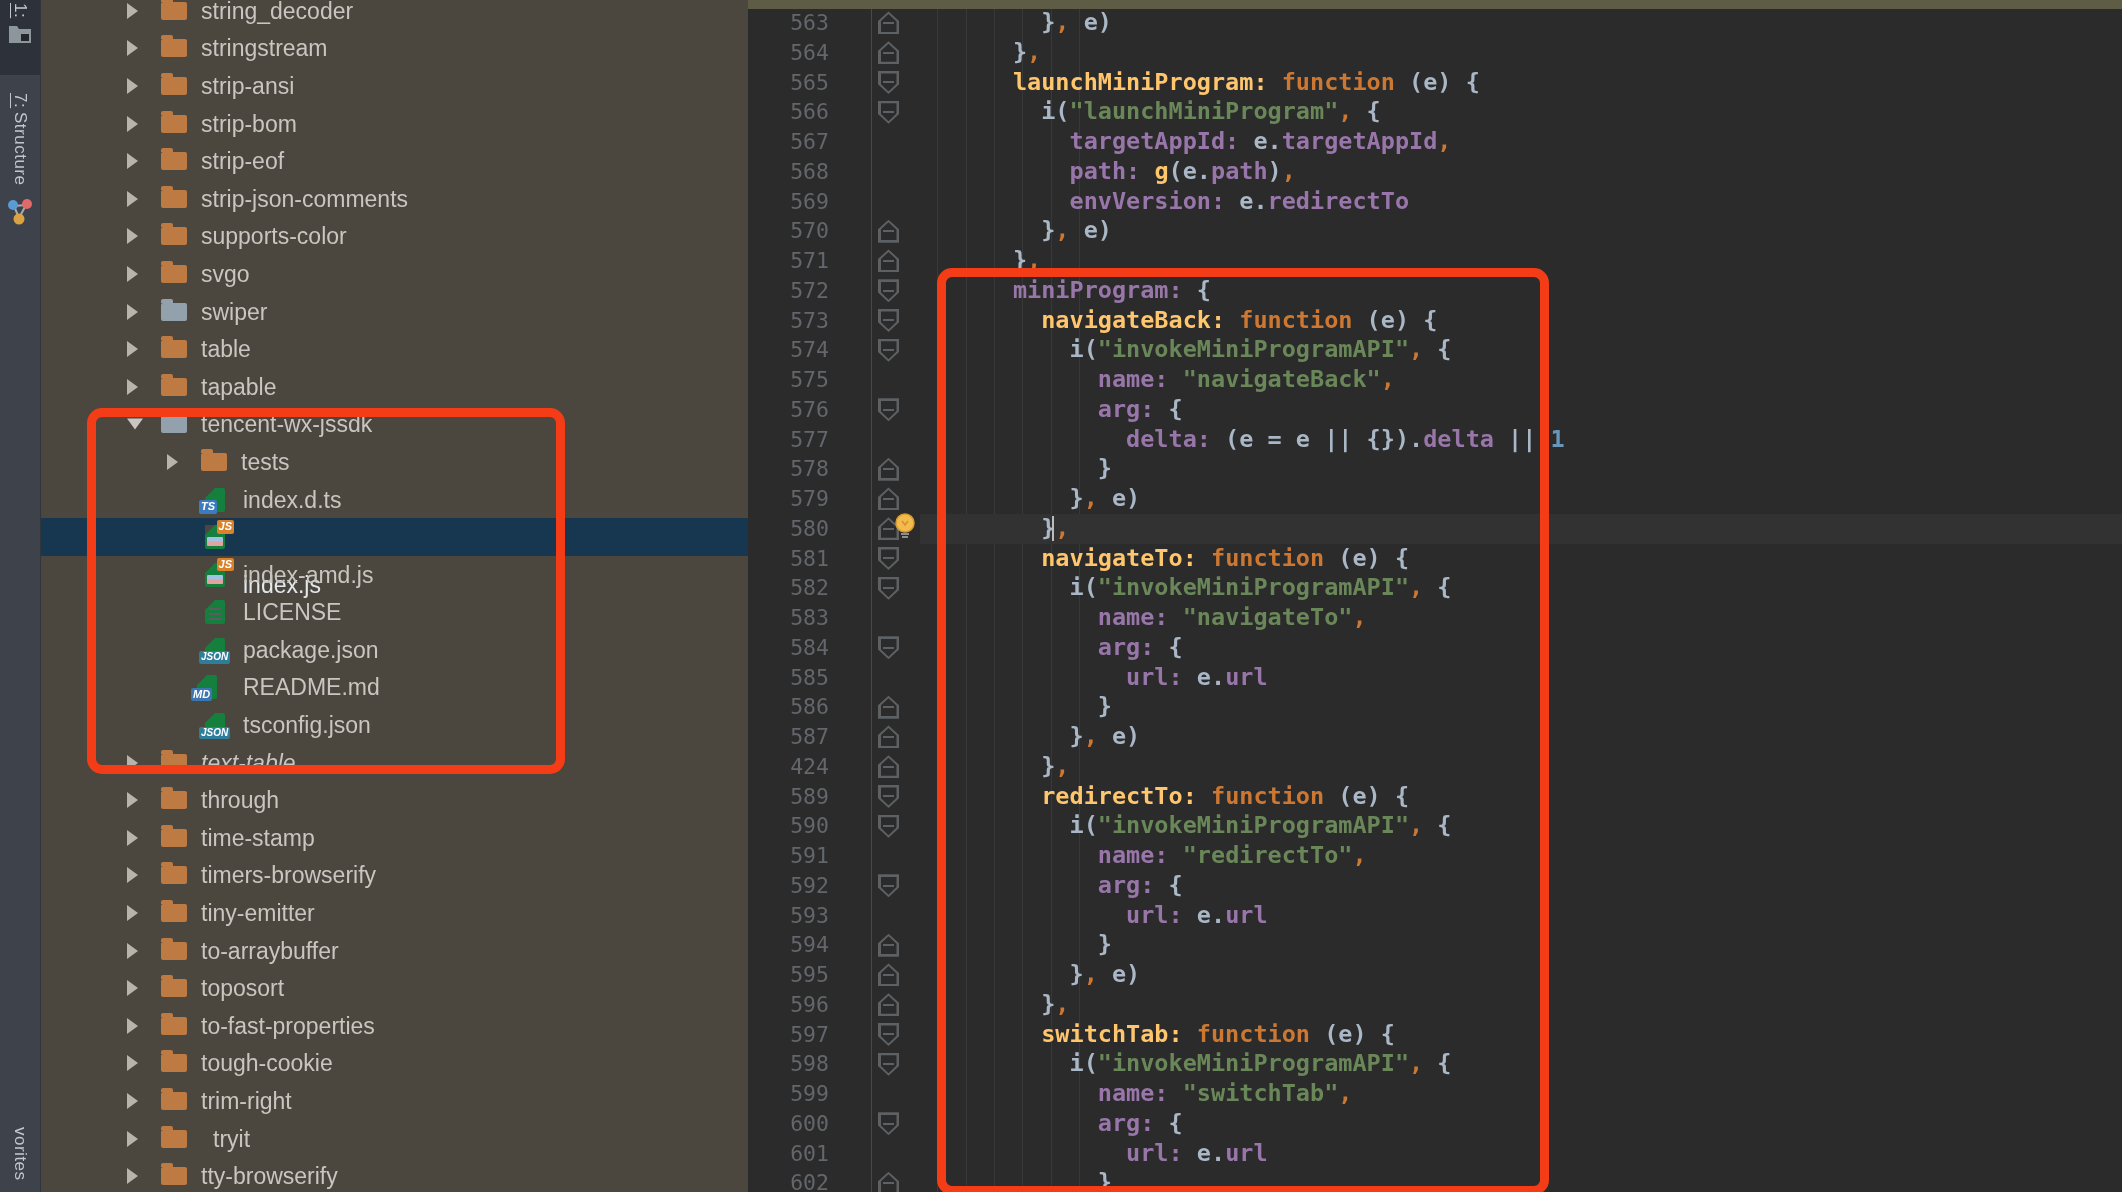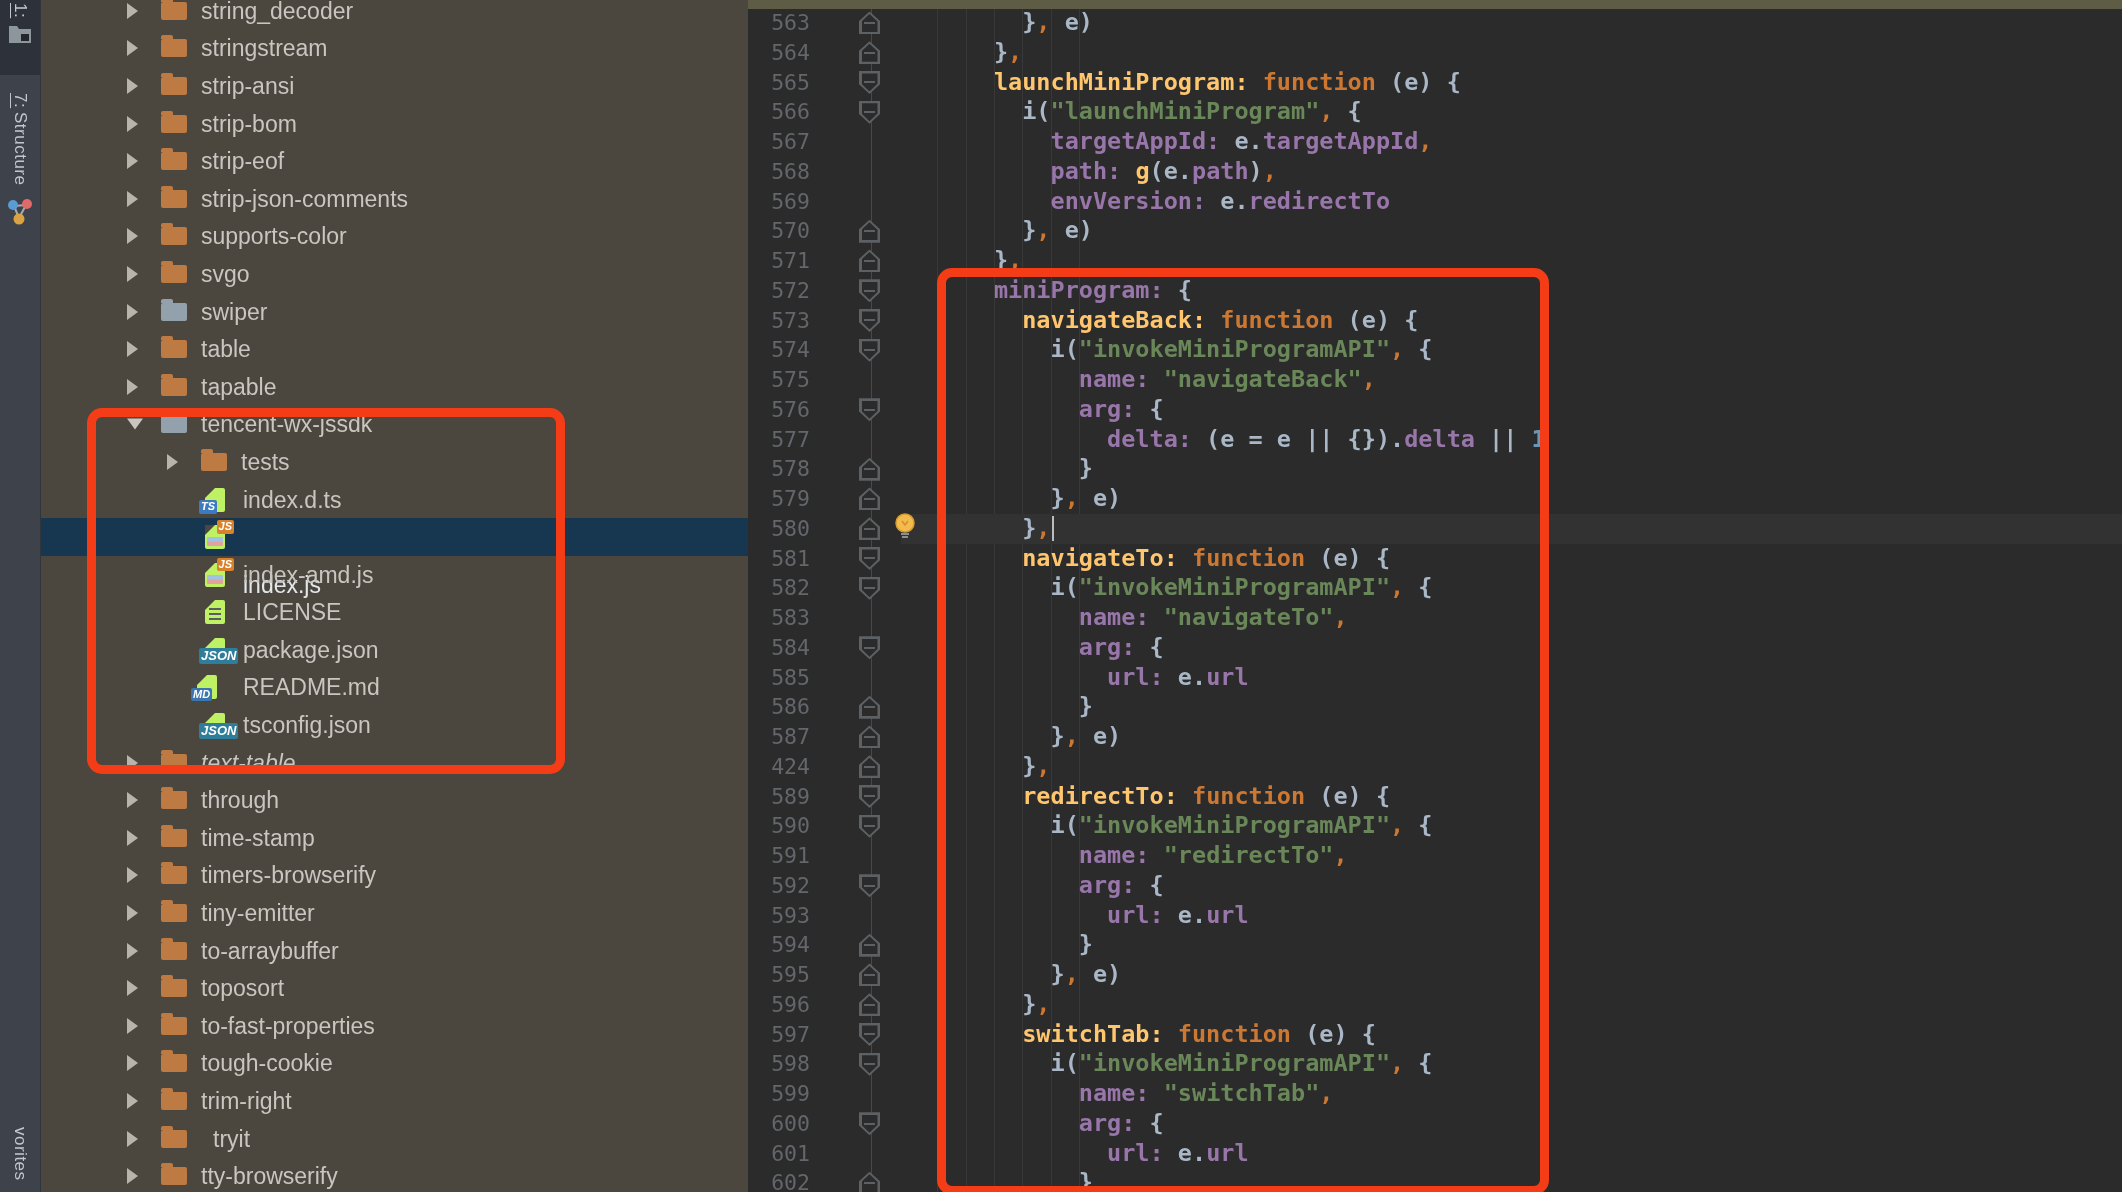--- a/index.html
+++ b/index.html
@@ -23,43 +23,43 @@
   .tree{position:absolute;left:41px;top:0;width:707px;height:100%;background:var(--tree-bg);overflow:hidden;}
   #tree-rows{margin-top:-8px;}
   .trow{position:relative;height:37.6px;width:100%;}
   .trow.sel{background:var(--selection-blue);}
   .trow .arrow,.trow .folder,.trow .ficon,.trow .tlabel{position:absolute;top:50%;transform:translateY(-50%);}
   .arrow.right{width:0;height:0;border-left:11px solid #b7b4ae;border-top:8px solid transparent;border-bottom:8px solid transparent;}
   .arrow.down{width:0;height:0;border-top:11px solid #c9c6c0;border-left:8px solid transparent;border-right:8px solid transparent;}
   .folder{width:26px;height:18px;background:var(--folder-orange);border-radius:2px;}
   .folder::before{content:"";position:absolute;left:0;top:-4px;width:12px;height:4px;background:inherit;border-radius:2px 2px 0 0;}
   .folder.gray{background:var(--folder-gray);}
-  .ficon{width:20px;height:24px;background:#bef264;border-radius:2px;}
+  .ficon{width:20px;height:24px;background:#15803d;border-radius:2px;}
   .ficon::before{content:"";position:absolute;left:0;top:0;width:0;height:0;
     border:5px solid;border-color:var(--tree-bg) transparent transparent var(--tree-bg);}
   .ficon.t-file-text::after{content:"";position:absolute;left:4px;right:4px;top:8px;height:12px;
     background:repeating-linear-gradient(#5a5e61 0 2px,transparent 2px 5px);}
   .ficon .stripes{position:absolute;left:2px;right:2px;bottom:3px;height:9px;
     background:linear-gradient(#9fc3e0 0 4px,#e0a49f 5px 9px);border-radius:1px;}
   .badge{position:absolute;font-weight:bold;font-size:11px;line-height:1.05;color:#fff;
     padding:1px 2px;border-radius:2px;font-family:"Liberation Sans",sans-serif;}
-  .badge.sm{font-size:13px;}
+  .badge.sm{font-size:10px;}
   .badge.tr{right:-9px;top:-5px;}
   .badge.bl{left:-6px;bottom:-2px;}
   .tlabel{font-size:23px;color:#c9c6c1;white-space:pre;}
   .trow.sel .tlabel{color:#e4e8ec;}
 
   
   .editor{position:absolute;left:748px;top:0;width:1374px;height:100%;background:var(--editor-bg);}
   .topstrip{position:absolute;left:0;top:0;right:0;height:9px;background:var(--olive-strip);z-index:3;}
   .guides div{position:absolute;top:0;bottom:0;width:1px;background:#383838;}
   .fold-line{position:absolute;left:123px;top:0;bottom:0;width:1px;background:#47494b;}
   #code-lines{position:absolute;left:0;top:8px;right:0;}
   .cl{display:flex;height:29.75px;align-items:center;}
-  .ln{width:62px;flex:none;text-align:right;font:21.5px/1 "DejaVu Sans Mono",monospace;color:var(--gutter-text);}
+  .ln{width:62px;flex:none;text-align:right;font:21.5px/1 "DejaVu Sans Mono",monospace;color:var(--gutter-text);padding-left:19px;}
   .fslot{width:91px;flex:none;display:flex;align-items:center;height:100%;}
   .fm{position:relative;width:21px;height:23px;margin-left:49px;z-index:1;}
   .fm::before{content:"";position:absolute;inset:0;background:#5d6163;clip-path:var(--cp);}
   .fm::after{content:"";position:absolute;inset:2.5px;background:var(--editor-bg);clip-path:var(--cp);}
   .fm b{position:absolute;left:5px;right:5px;top:50%;height:2px;margin-top:-1px;background:#5d6163;z-index:2;}
   .fm.down{--cp:polygon(0 0,100% 0,100% 58%,50% 100%,0 58%);}
   .fm.up{--cp:polygon(50% 0,100% 42%,100% 100%,0 100%,0 42%);}
   .code{flex:1;align-self:stretch;display:flex;align-items:center;padding-left:8px;white-space:pre;
         font:700 23.5px/29.75px "DejaVu Sans Mono",monospace;color:var(--token-plain);}
   .cl.cur .code{background:var(--current-line);}

